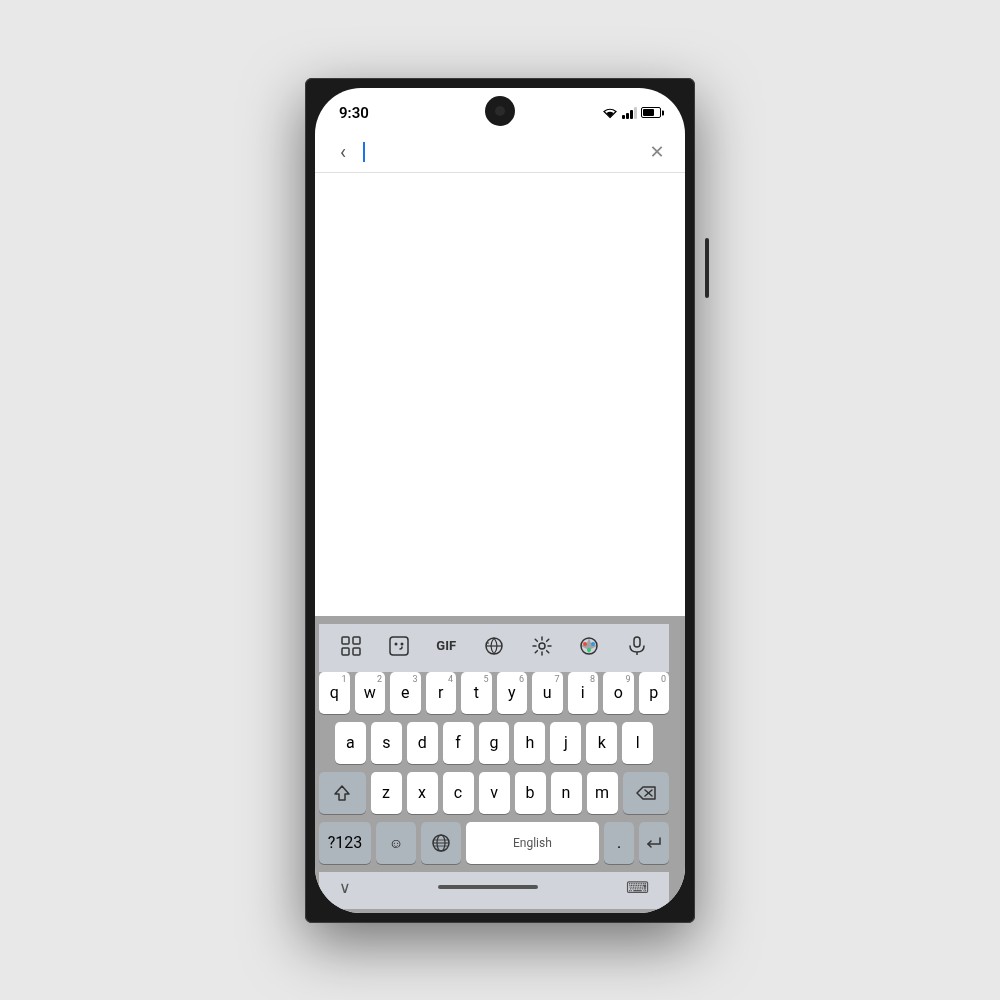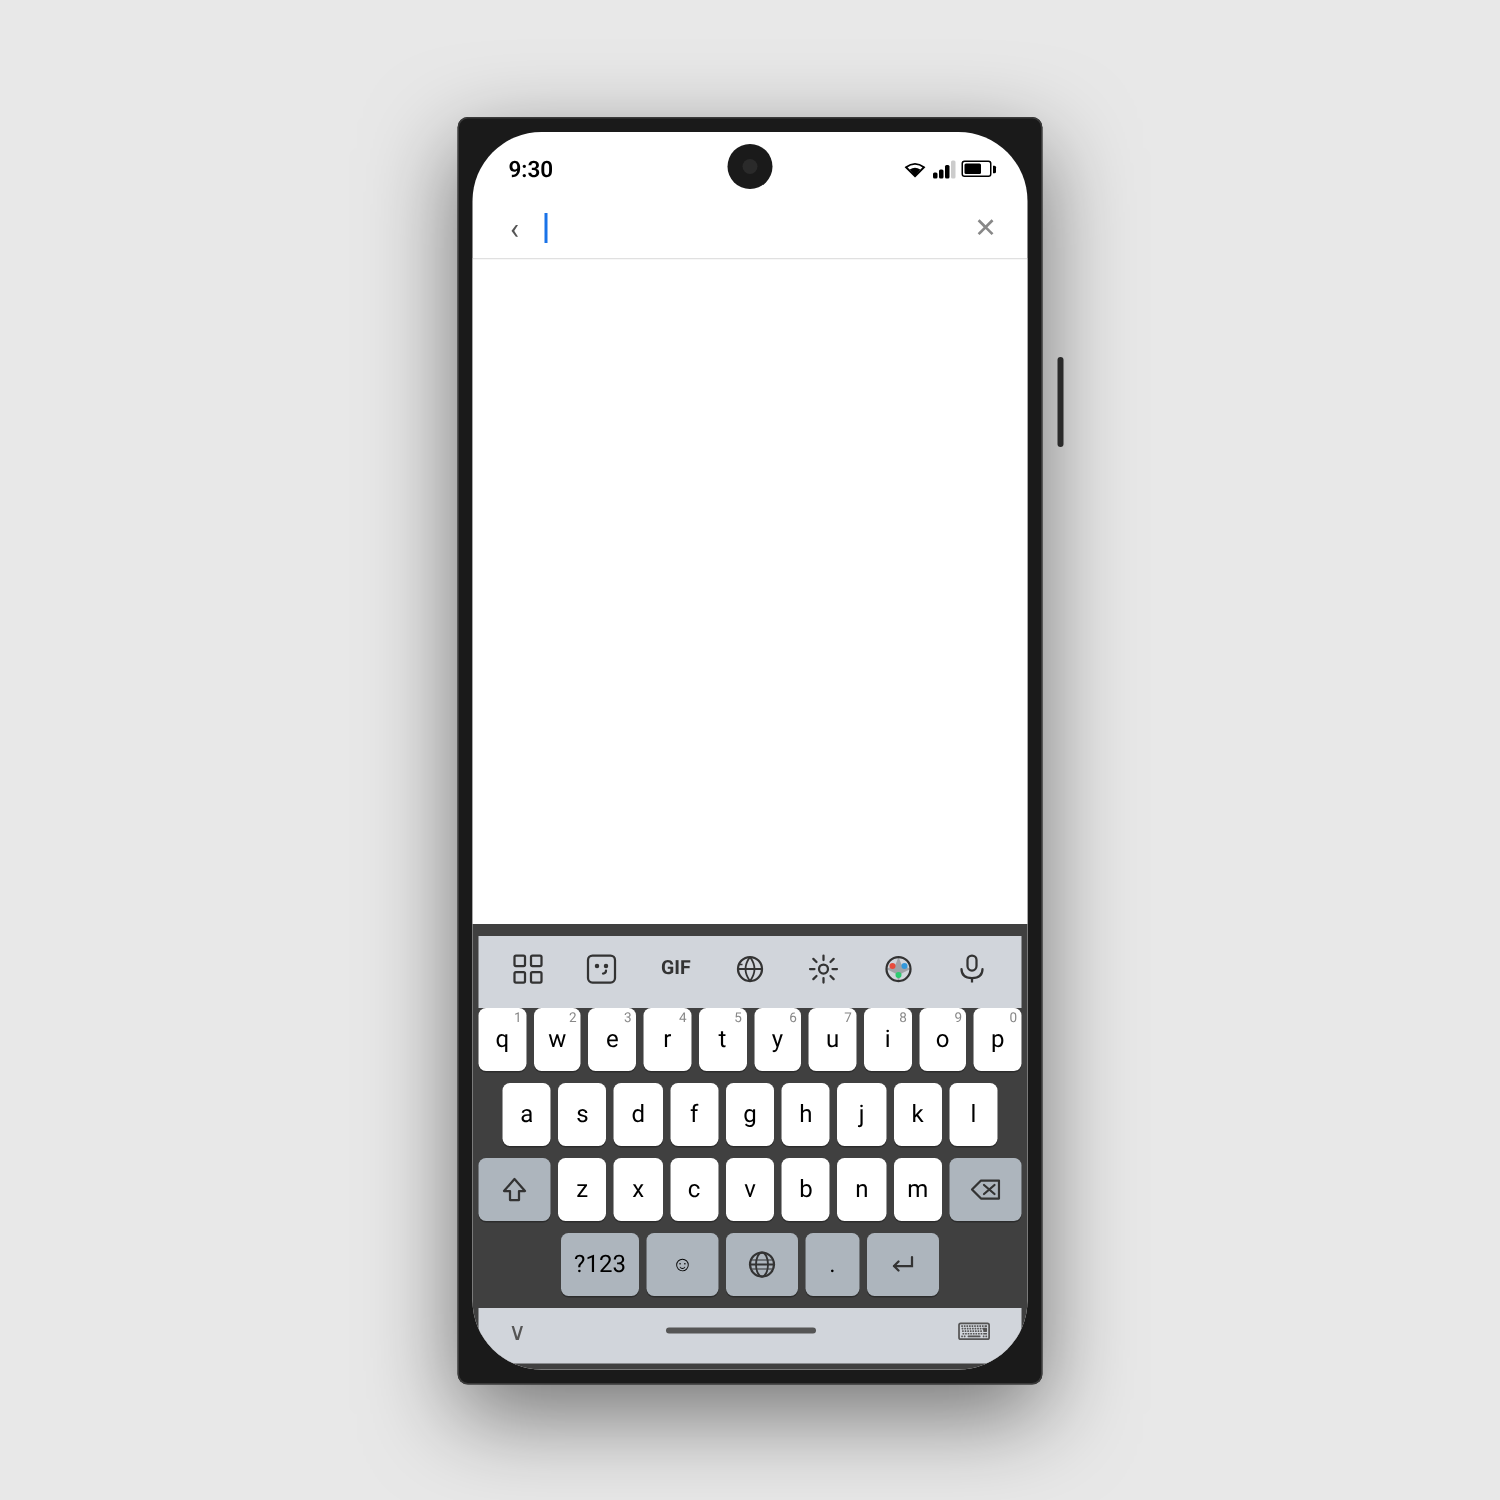--- a/index.html
+++ b/index.html
@@ -178,22 +178,22 @@
     }
 
     
     .content-area {
       flex: 1;
       background: #fff;
     }
 
     
     .keyboard {
-      background: #404040;
-      padding: 8px 4px 4px 4px;
+      background: #a3a3a3;
+      padding: 8px 16px 4px 4px;
       flex-shrink: 0;
     }
 
     
     .keyboard-toolbar {
       display: flex;
       justify-content: space-around;
       align-items: center;
       padding: 4px 8px 8px 8px;
       background: #d1d5db;
@@ -530,20 +530,23 @@
         </div>
         <div class="key key-action">
           <svg width="20" height="20" viewBox="0 0 20 20">
             <circle cx="10" cy="10" r="8" fill="none" stroke="#333" stroke-width="1.5"></circle>
             <ellipse cx="10" cy="10" rx="4" ry="8" fill="none" stroke="#333" stroke-width="1.2"></ellipse>
             <line x1="2" y1="10" x2="18" y2="10" stroke="#333" stroke-width="1.2"></line>
             <line x1="3" y1="7" x2="17" y2="7" stroke="#333" stroke-width="0.8"></line>
             <line x1="3" y1="13" x2="17" y2="13" stroke="#333" stroke-width="0.8"></line>
           </svg>
         </div>
+        <div class="key key-spacebar">
+          <span style="font-size:12px; color:#555;">English</span>
+        </div>
         <div class="key key-period">
           <span style="font-size:16px;">.</span>
         </div>
         <div class="key key-enter">
           <svg width="20" height="18" viewBox="0 0 20 18">
             <path d="M16 4 L16 10 L4 10" fill="none" stroke="#333" stroke-width="1.5" stroke-linecap="round"></path>
             <path d="M7 7 L4 10 L7 13" fill="none" stroke="#333" stroke-width="1.5" stroke-linecap="round" stroke-linejoin="round"></path>
           </svg>
         </div>
       </div>

